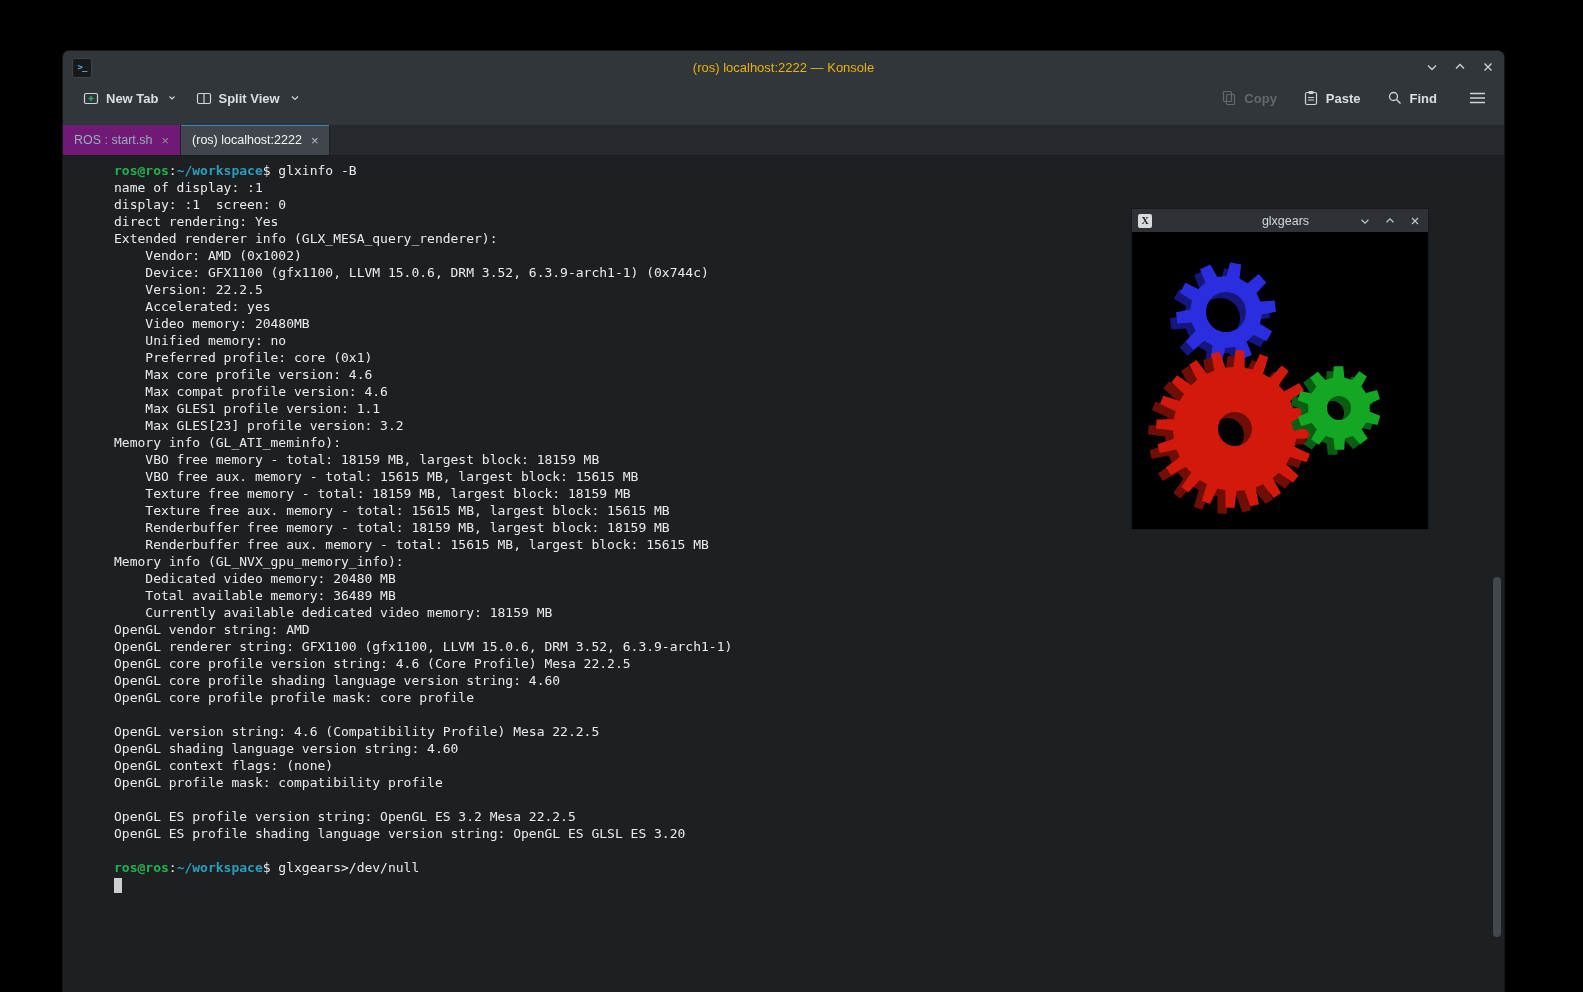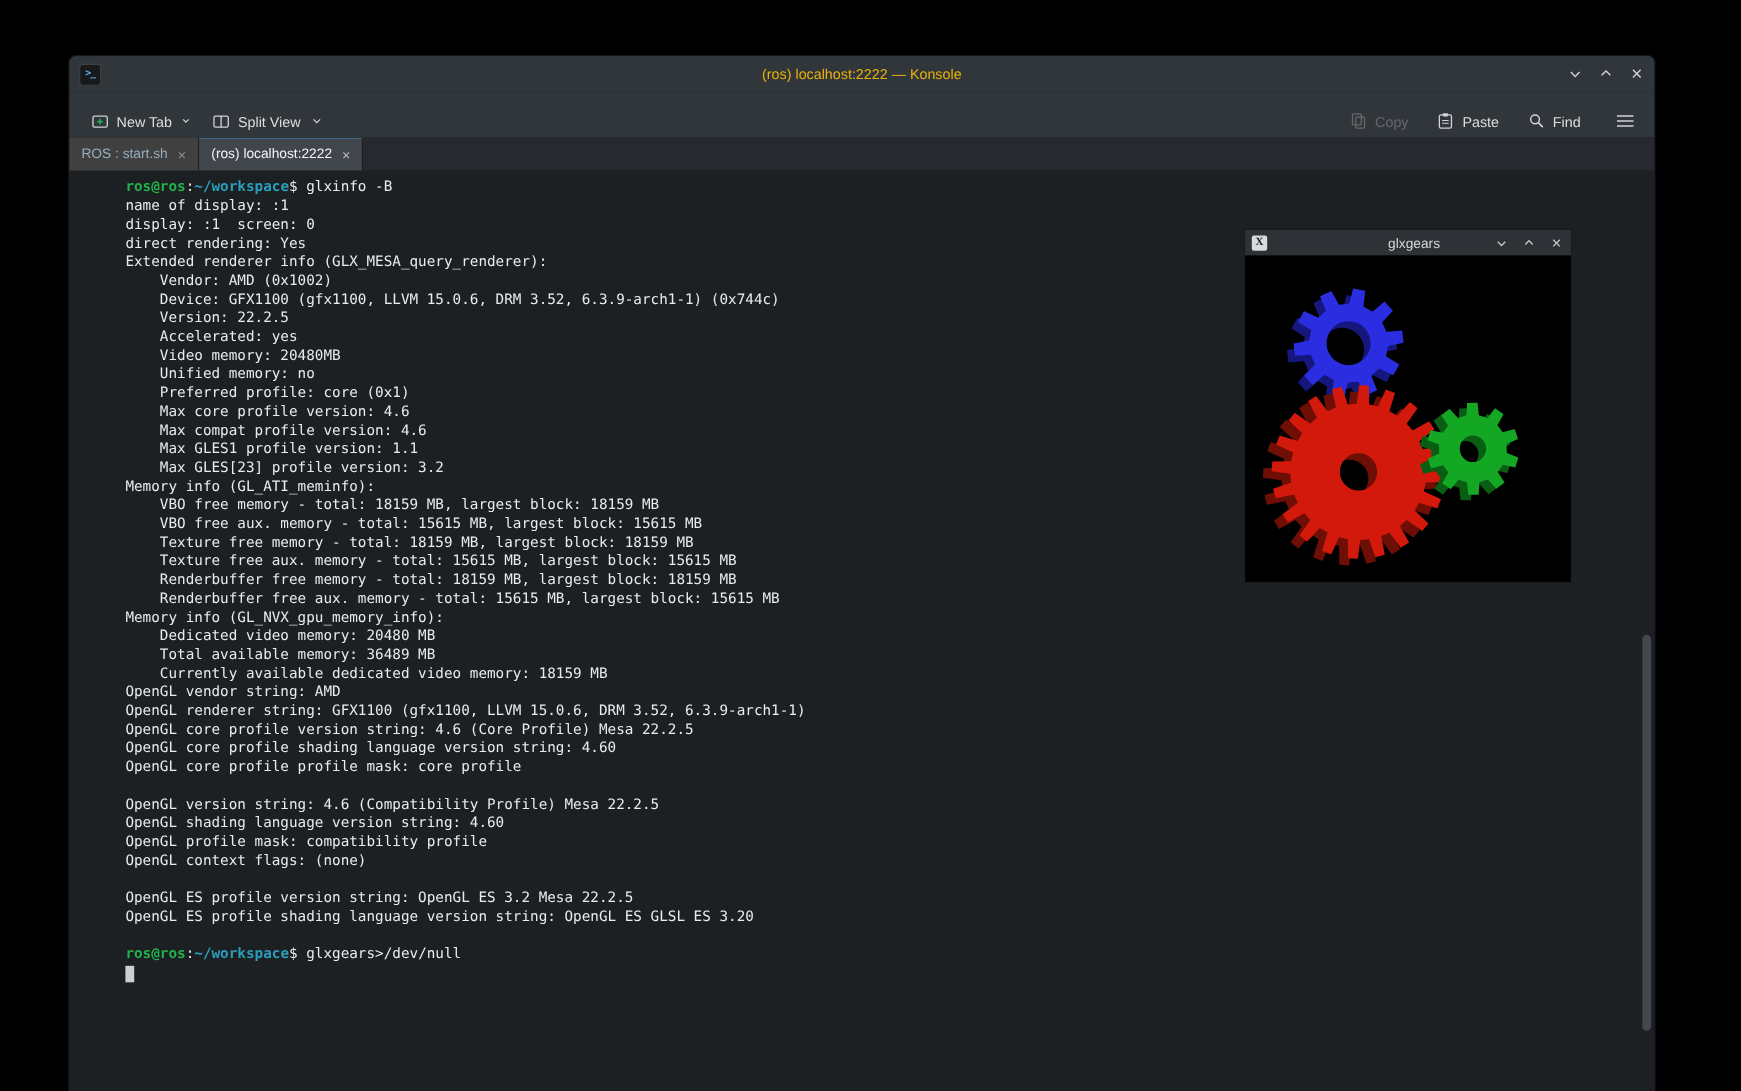--- a/index.html
+++ b/index.html
@@ -18,32 +18,32 @@
   }
   .titlebar{flex:0 0 32px;background:#31363b;position:relative;display:flex;align-items:center;}
   .tb-appicon{
     position:absolute;left:9px;top:7px;width:18px;height:18px;border-radius:3px;
     background:#17191b;border:1px solid #3c4146;color:#61b0e8;
     font:bold 9px/16px "DejaVu Sans Mono",monospace;text-align:center;letter-spacing:-1px;
   }
   .tb-title{position:absolute;left:0;right:0;text-align:center;color:#eab308;font-size:13px;}
   .tb-controls{position:absolute;right:8px;top:0;bottom:0;display:flex;align-items:center;gap:12px;}
   .winbtn{width:16px;height:16px;display:flex;align-items:center;justify-content:center;cursor:default;}
-  .toolbar{flex:0 0 42px;background:#31363b;display:flex;align-items:flex-end;padding:0 12px;gap:4px;}
+  .toolbar{flex:0 0 42px;background:#31363b;display:flex;align-items:flex-start;padding:0 12px;gap:4px;font-weight:bold;}
   .tbtn{display:flex;align-items:center;gap:7px;color:#dcdfe1;font-size:13px;padding:7px 8px;border-radius:3px;}
   .tbtn .chev{margin-left:2px;}
   .tbtn.disabled{color:#64686c;}
   .tbtn.disabled svg *{stroke:#64686c !important;}
   .flexspacer{flex:1;}
   .tbar-right{display:flex;align-items:center;gap:10px;}
   .hamburger{padding:7px 6px;margin-left:8px;}
   
   .tabbar{flex:0 0 30px;background:#26292d;display:flex;align-items:stretch;border-bottom:1px solid #191c1e;}
   .tab{display:flex;align-items:center;gap:9px;padding:0 11px;font-size:12.5px;
-       color:#98aebc;background:#404040;border-right:1px solid #1d2023;}
+       color:#98aebc;background:#701a75;border-right:1px solid #1d2023;}
   .tab.active{background:#41464c;color:#f2f4f5;box-shadow:inset 0 1px 0 #3b82b8;}
   .tab-close{color:#8d9296;font-size:13px;line-height:1;}
   .tab.active .tab-close{color:#b9bdc0;}
   
   .term{flex:1;position:relative;padding:6px 0 0 7px;
         font:13px/17px "DejaVu Sans Mono",monospace;color:#e9ebec;overflow:hidden;}
   .tline{white-space:pre;height:17px;margin-left:44px;}
   .sg-user{color:#23b14c;font-weight:bold;}
   .sg-path{color:#2a9fbc;font-weight:bold;}
   .sg-txt{color:#e9ebec;}
@@ -199,22 +199,22 @@
         <div class="tline"><span class="sg-txt">    Total available memory: 36489 MB</span></div>
         <div class="tline"><span class="sg-txt">    Currently available dedicated video memory: 18159 MB</span></div>
         <div class="tline"><span class="sg-txt">OpenGL vendor string: AMD</span></div>
         <div class="tline"><span class="sg-txt">OpenGL renderer string: GFX1100 (gfx1100, LLVM 15.0.6, DRM 3.52, 6.3.9-arch1-1)</span></div>
         <div class="tline"><span class="sg-txt">OpenGL core profile version string: 4.6 (Core Profile) Mesa 22.2.5</span></div>
         <div class="tline"><span class="sg-txt">OpenGL core profile shading language version string: 4.60</span></div>
         <div class="tline"><span class="sg-txt">OpenGL core profile profile mask: core profile</span></div>
         <div class="tline">&nbsp;</div>
         <div class="tline"><span class="sg-txt">OpenGL version string: 4.6 (Compatibility Profile) Mesa 22.2.5</span></div>
         <div class="tline"><span class="sg-txt">OpenGL shading language version string: 4.60</span></div>
+        <div class="tline"><span class="sg-txt">OpenGL context flags: (none)</span></div>
         <div class="tline"><span class="sg-txt">OpenGL profile mask: compatibility profile</span></div>
-        <div class="tline"><span class="sg-txt">OpenGL context flags: (none)</span></div>
         <div class="tline">&nbsp;</div>
         <div class="tline"><span class="sg-txt">OpenGL ES profile version string: OpenGL ES 3.2 Mesa 22.2.5</span></div>
         <div class="tline"><span class="sg-txt">OpenGL ES profile shading language version string: OpenGL ES GLSL ES 3.20</span></div>
         <div class="tline">&nbsp;</div>
         <div class="tline"><span class="sg-user">ros@ros</span><span class="sg-txt">:</span><span class="sg-path">~/workspace</span><span class="sg-txt">$ glxgears&gt;/dev/null</span></div>
         <div class="tline"><span class="sg-cursor"> </span></div>
       </div>
     <div class="scroll-thumb"></div>
   </div>
 </div>

